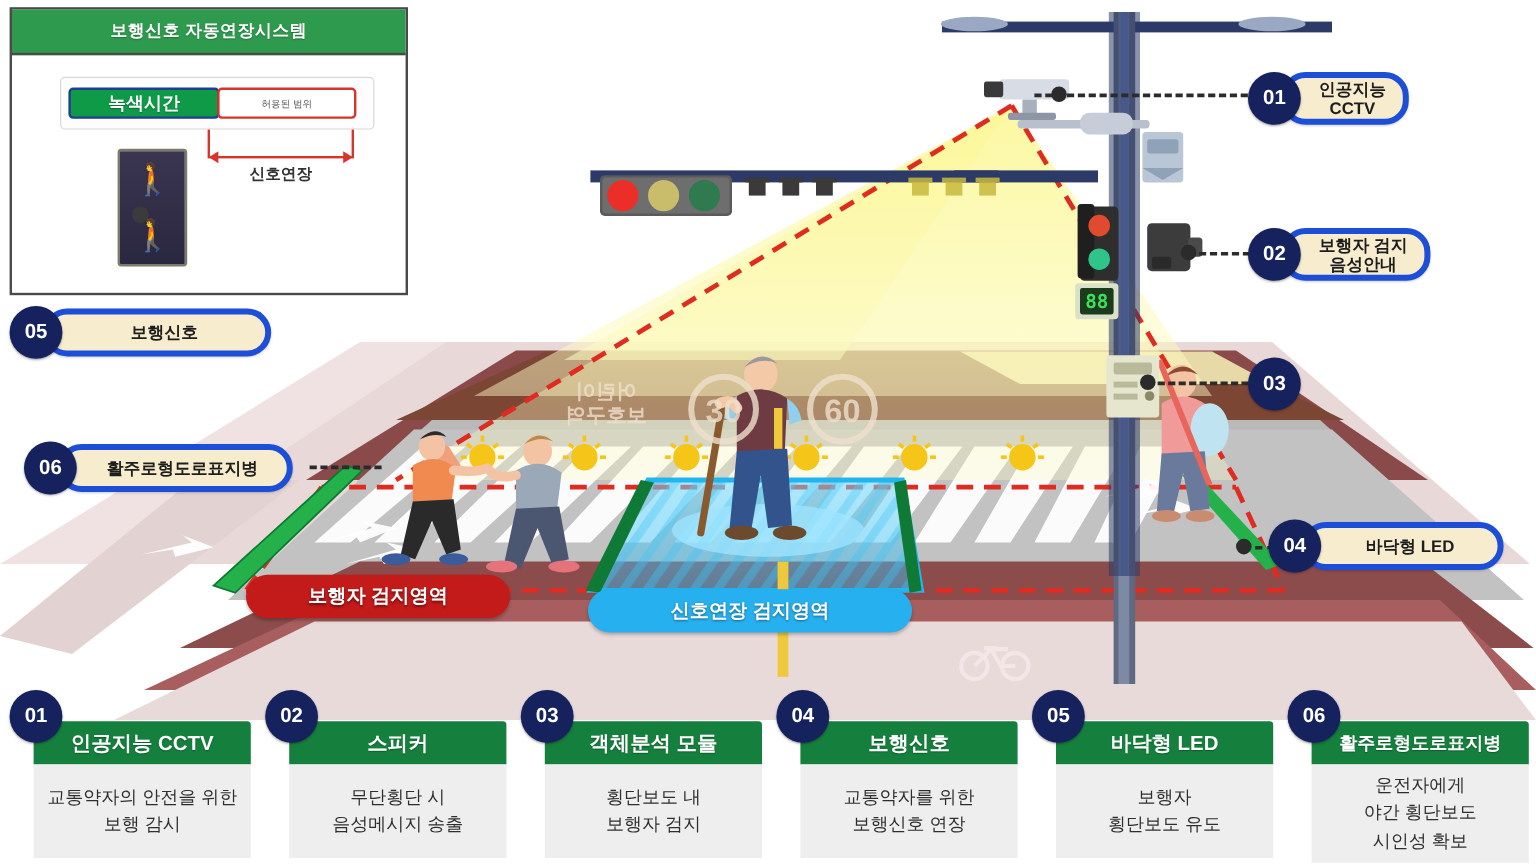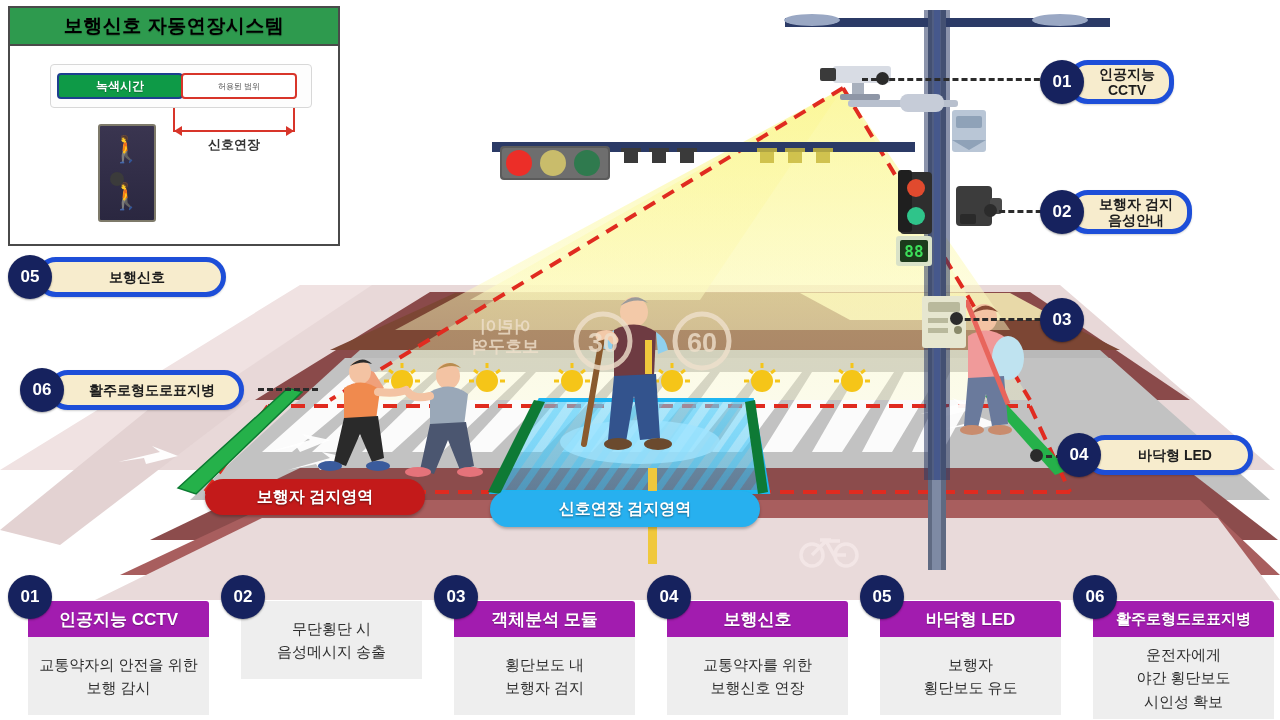--- a/index.html
+++ b/index.html
@@ -14,35 +14,35 @@
 
   
   .scene { position:absolute; left:0; top:0; width:1280px; height:600px; }
 
   
   .inset {
     position:absolute; left:8px; top:6px; width:332px; height:240px;
     background:#fff; border:2px solid #4a4a4a; z-index:40;
   }
   .inset-title {
-    height:38px; background:#2e9a4e; color:#000000;
+    height:38px; background:#2e9a4e; color:#ffffff;
     display:flex; align-items:center; justify-content:center;
-    font-size:19px; font-weight:bold; letter-spacing:.5px;
+    font-size:14px; font-weight:bold; letter-spacing:.5px;
     border-bottom:2px solid #4a4a4a;
     text-shadow: 0 1px 1px rgba(0,0,0,.25);
   }
   .inset-body { position:relative; height:200px; }
   .bar-wrap {
     position:absolute; left:40px; top:18px; width:262px; height:44px;
     background:#fdfdfd; border:1px solid #d8d8d8; border-radius:4px;
     display:flex; align-items:center; padding:0 6px;
   }
   .bar-green {
     width:126px; height:26px; background:#0e9a47; border:2px solid #1d3f8f;
-    border-radius:4px; color:#fff; font-size:12px; font-weight:bold;
+    border-radius:4px; color:#fff; font-size:15px; font-weight:bold;
     display:flex; align-items:center; justify-content:center;
     text-shadow:0 1px 1px rgba(0,0,0,.3);
   }
   .bar-red {
     width:116px; height:26px; background:#fff; border:2px solid #d8352a;
     border-radius:4px; color:#555; font-size:8px;
     display:flex; align-items:center; justify-content:center;
     margin-left:-2px;
   }
   .dim-wrap { position:absolute; left:163px; top:62px; width:122px; height:48px; }
@@ -108,21 +108,21 @@
     display:flex; gap:10px; padding:0 6px; z-index:60;
   }
   .card { flex:1; position:relative; padding-top:26px; }
   .card-num{
     position:absolute; left:2px; top:0; width:44px;height:44px;border-radius:50%;
     background:#16225e;color:#fff;font-size:17px;font-weight:bold;
     display:flex;align-items:center;justify-content:center; z-index:3;
     box-shadow:0 1px 2px rgba(0,0,0,.35);
   }
   .card-head{
-    margin-left:22px; height:36px; background:#a21caf; color:#fff;
+    margin-left:22px; height:36px; background:#15803d; color:#fff;
     display:flex;align-items:center;justify-content:center;
     font-size:17px;font-weight:bold; border-radius:3px 3px 0 0;
     text-shadow:0 1px 1px rgba(0,0,0,.3);
   }
   .card-body{
     margin-left:22px; background:#eeeeee; color:#2e2e2e;
     min-height:78px; display:flex;align-items:center;justify-content:center;
     text-align:center; font-size:15px; line-height:1.55; padding:6px 8px;
   }
 
@@ -522,20 +522,21 @@
   <div class="zone-label zone-ext">신호연장 검지영역</div>
 
   <div class="cards">
     <div class="card">
       <div class="card-num">01</div>
       <div class="card-head">인공지능 CCTV</div>
       <div class="card-body">교통약자의 안전을 위한 보행 감시</div>
     </div>
     <div class="card">
       <div class="card-num">02</div>
+      <div class="card-head">스피커</div>
       <div class="card-body">무단횡단 시<br>음성메시지 송출</div>
     </div>
     <div class="card">
       <div class="card-num">03</div>
       <div class="card-head">객체분석 모듈</div>
       <div class="card-body">횡단보도 내<br>보행자 검지</div>
     </div>
     <div class="card">
       <div class="card-num">04</div>
       <div class="card-head">보행신호</div>

